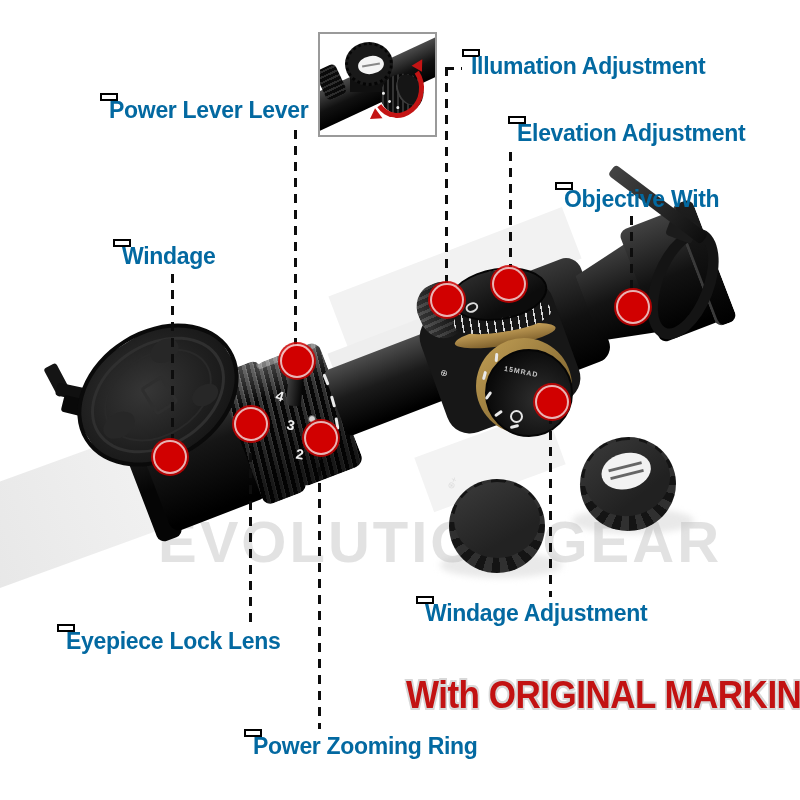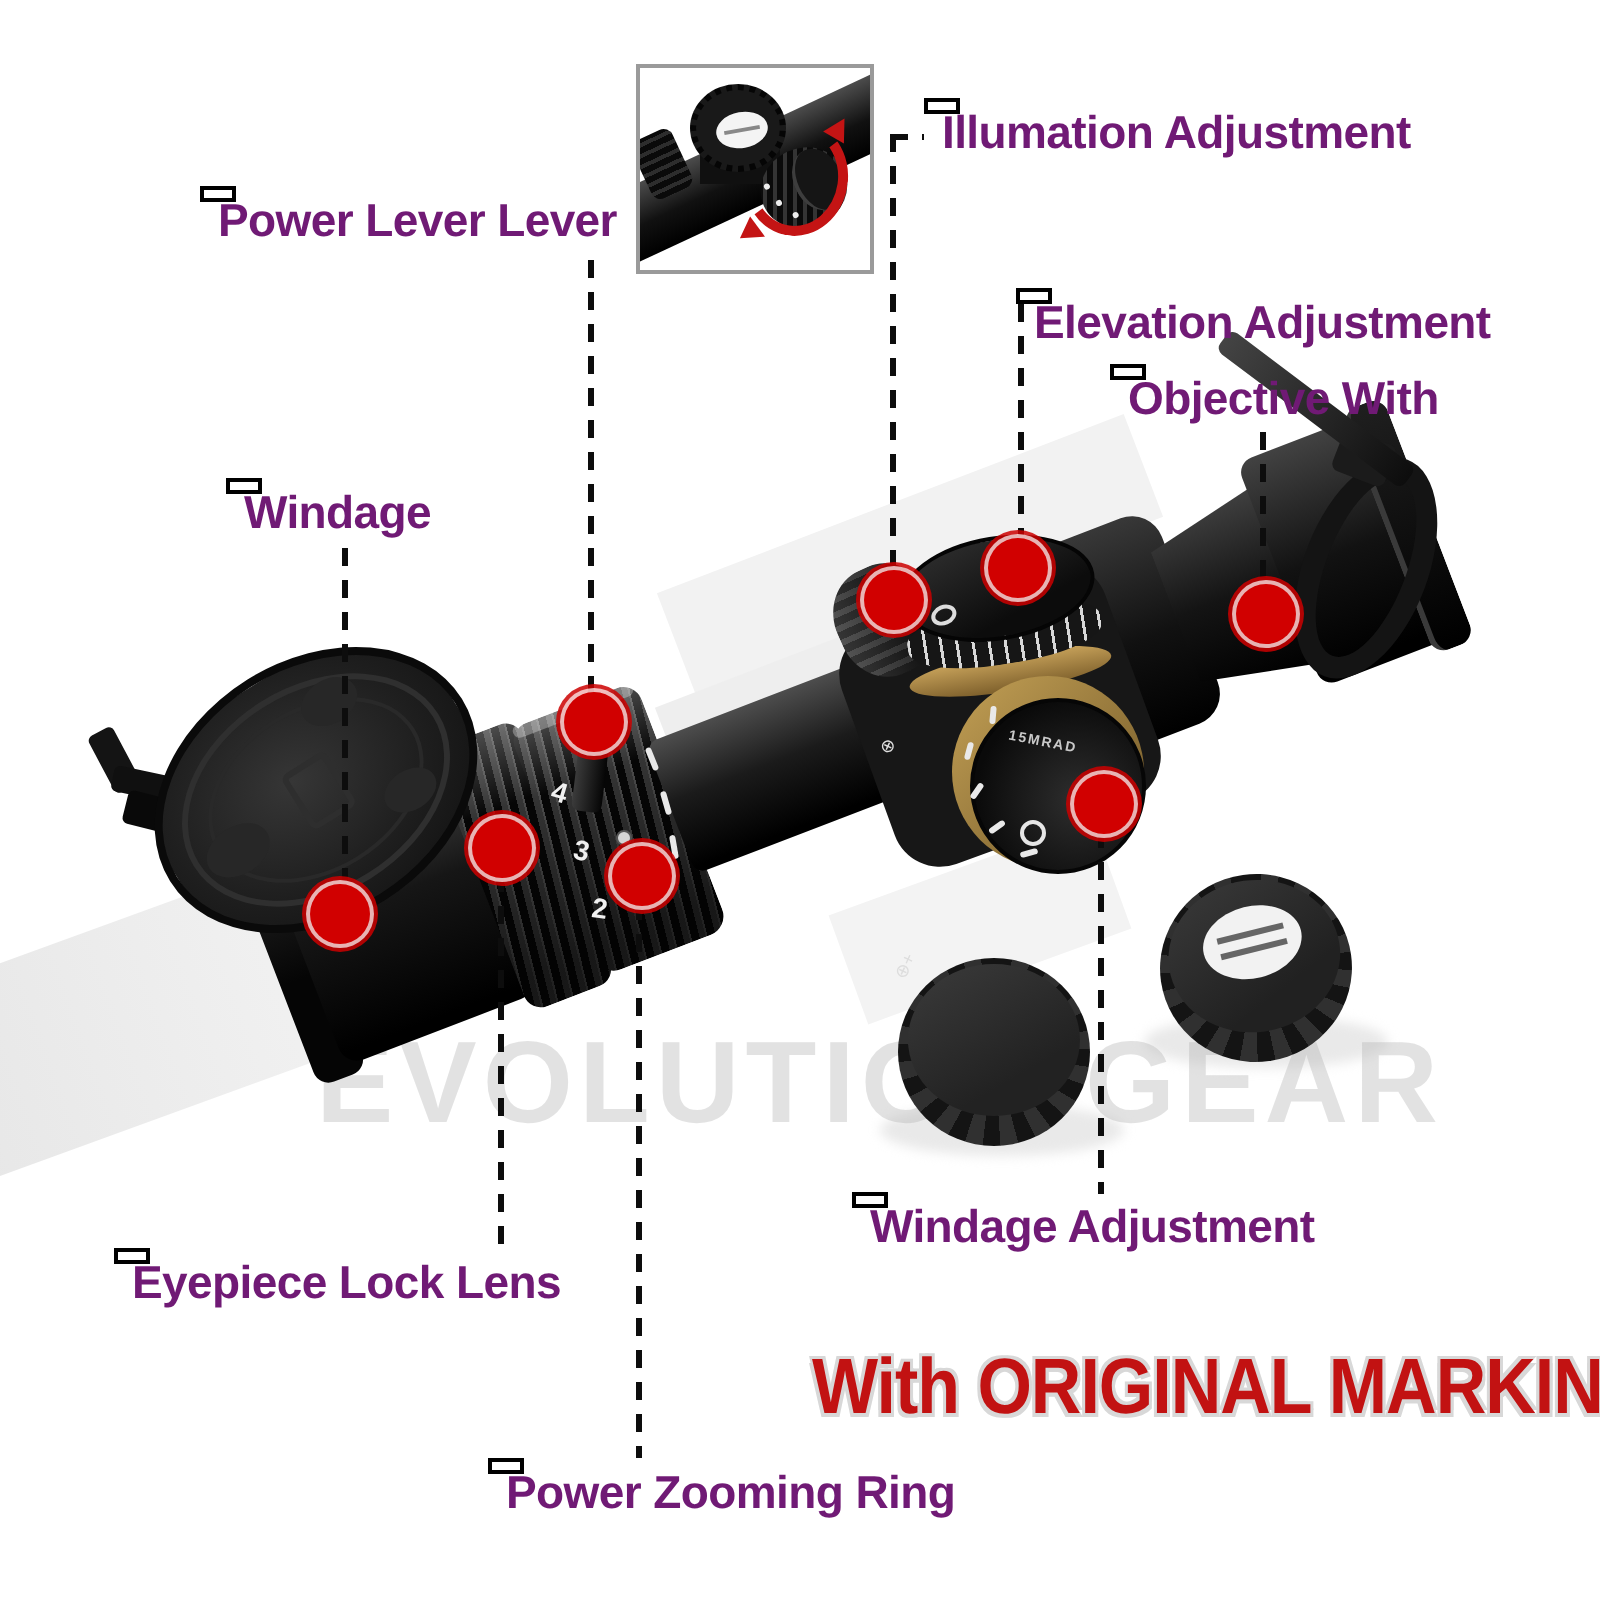--- a/index.html
+++ b/index.html
@@ -2,21 +2,21 @@
 <html><head>
 <meta charset="utf-8">
 <style>
   html,body{margin:0;padding:0;background:#fff;}
   #stage{position:relative;width:800px;height:800px;background:#fff;overflow:hidden;
          font-family:"Liberation Sans", sans-serif;}
   #stage *{position:absolute;box-sizing:border-box;}
 
   
   .label{background:#fff;border:2px solid #000;padding:2px 7px;white-space:nowrap;}
-  .label span{position:relative;z-index:5;font-weight:bold;font-size:23px;color:#701a75;
+  .label span{position:relative;z-index:5;font-weight:bold;font-size:23px;color:#0369a1;
               letter-spacing:-0.3px;}
   .dash-v{width:3px;background:repeating-linear-gradient(180deg,#0d0d0d 0 9px,transparent 9px 16px);}
   .dash-h{height:3px;background:repeating-linear-gradient(90deg,#0d0d0d 0 9px,transparent 9px 16px);}
   .dot{width:30px;height:30px;border-radius:50%;background:#d10000;
        box-shadow:0 0 0 2px rgba(255,255,255,.7),0 0 0 4px rgba(205,0,0,.85);}
   .shadow{background:#efefef;}
   .knurl{background:
      linear-gradient(180deg,rgba(255,255,255,.28),rgba(255,255,255,0) 28%,rgba(0,0,0,.55) 88%),
      repeating-linear-gradient(97deg,#060606 0 4px,#343434 4px 7px,#4a4a4a 7px 8px);}
   .tick{background:#e9e9e9;height:3px;border-radius:2px;}
@@ -178,33 +178,33 @@
   <div class="dot" style="left:155px;top:442px;"></div>
   <div class="dot" style="left:236px;top:409px;"></div>
   <div class="dot" style="left:306px;top:423px;"></div>
 
   <div class="label" style="left:100px;top:93px;">
     <span>Power Lever Lever</span>
     </div>
   <div class="label" style="left:462px;top:49px;">
     <span>Illumation Adjustment</span>
     </div>
-  <div class="label" style="left:508px;top:116px;margin-top:28px;">
+  <div class="label" style="left:508px;top:116px;">
     <span>Elevation Adjustment</span>
     </div>
   <div class="label" style="left:555px;top:182px;">
     <span>Objective With</span>
     </div>
   <div class="label" style="left:113px;top:239px;">
     <span>Windage</span>
     </div>
   <div class="label" style="left:57px;top:624px;">
     <span>Eyepiece Lock Lens</span>
     </div>
-  <div class="label" style="left:426px;top:596px;text-decoration:underline;">
+  <div class="label" style="left:416px;top:596px;text-decoration:underline;">
     <span>Windage Adjustment</span>
     </div>
   <div class="label" style="left:244px;top:729px;">
     <span>Power Zooming Ring</span>
     </div>
 
   <div style="left:600px;top:198px;width:116px;height:13px;transform:rotate(37deg);
               background:linear-gradient(90deg,#444,#0d0d0d);border-radius:4px;"></div>
 
   <div style="left:318px;top:32px;width:119px;height:105px;background:#fff;border:2px solid #9a9a9a;overflow:hidden;">

